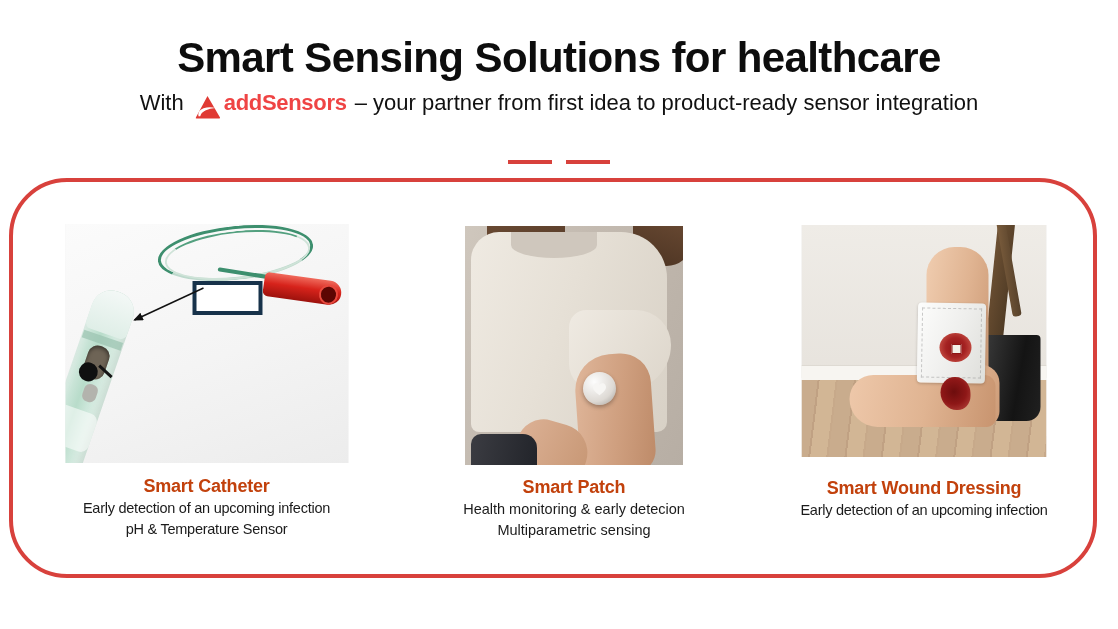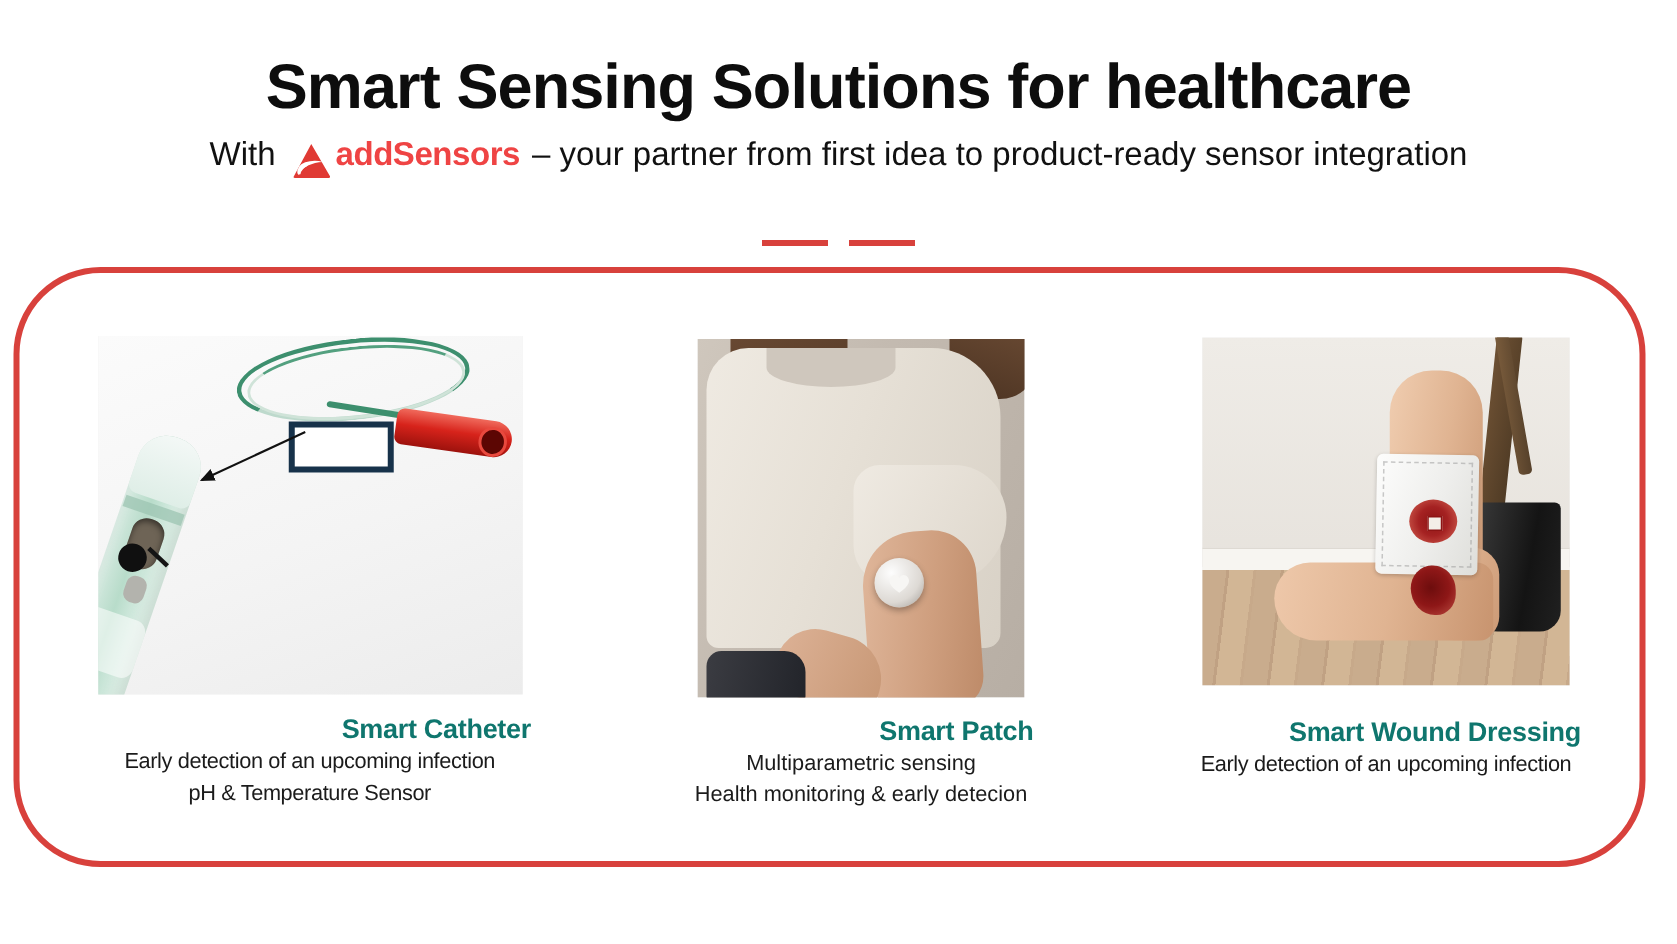--- a/index.html
+++ b/index.html
@@ -149,25 +149,24 @@
     width: 100%;
     text-align: center;
   }
   .card-1 .card-caption { top: 296px; }
   .card-2 .card-caption { top: 297px; }
   .card-3 .card-caption { top: 298px; }
 
   .card-title {
     font-size: 18px;
     font-weight: bold;
-    color: #0f766e;
+    color: #c2410c;
     line-height: 24px;
     letter-spacing: -0.2px;
     white-space: nowrap;
-    text-align: right;
   }
   .card-line {
     font-size: 14.5px;
     font-weight: normal;
     color: #1b1b1b;
     line-height: 21px;
     white-space: nowrap;
   }
   .card-1 .card-line, .card-3 .card-line { letter-spacing: -0.25px; }
 
@@ -545,22 +544,22 @@
       <div class="ph2-jeans"></div>
       <div class="ph2-patch">
         <svg class="ph2-heart" viewBox="0 0 20 18">
           <path d="M10 17 C2 11.5 1 7.6 3.2 4.6 C5.2 1.9 8.6 2.4 10 5.1
                    C11.4 2.4 14.8 1.9 16.8 4.6 C19 7.6 18 11.5 10 17 Z" fill="#f7f6f4"></path>
         </svg>
       </div>
     </div>
     <div class="card-caption">
       <div class="card-title">Smart Patch</div>
+      <div class="card-line">Health monitoring &amp; early detecion</div>
       <div class="card-line">Multiparametric sensing</div>
-      <div class="card-line">Health monitoring &amp; early detecion</div>
     </div>
   </div>
 
   <div class="card card-3">
     <div class="card-photo">
       <div class="ph3-wall"></div>
       <div class="ph3-skirt"></div>
       <div class="ph3-floor"></div>
       <div class="ph3-stem"></div>
       <div class="ph3-stem2"></div>

